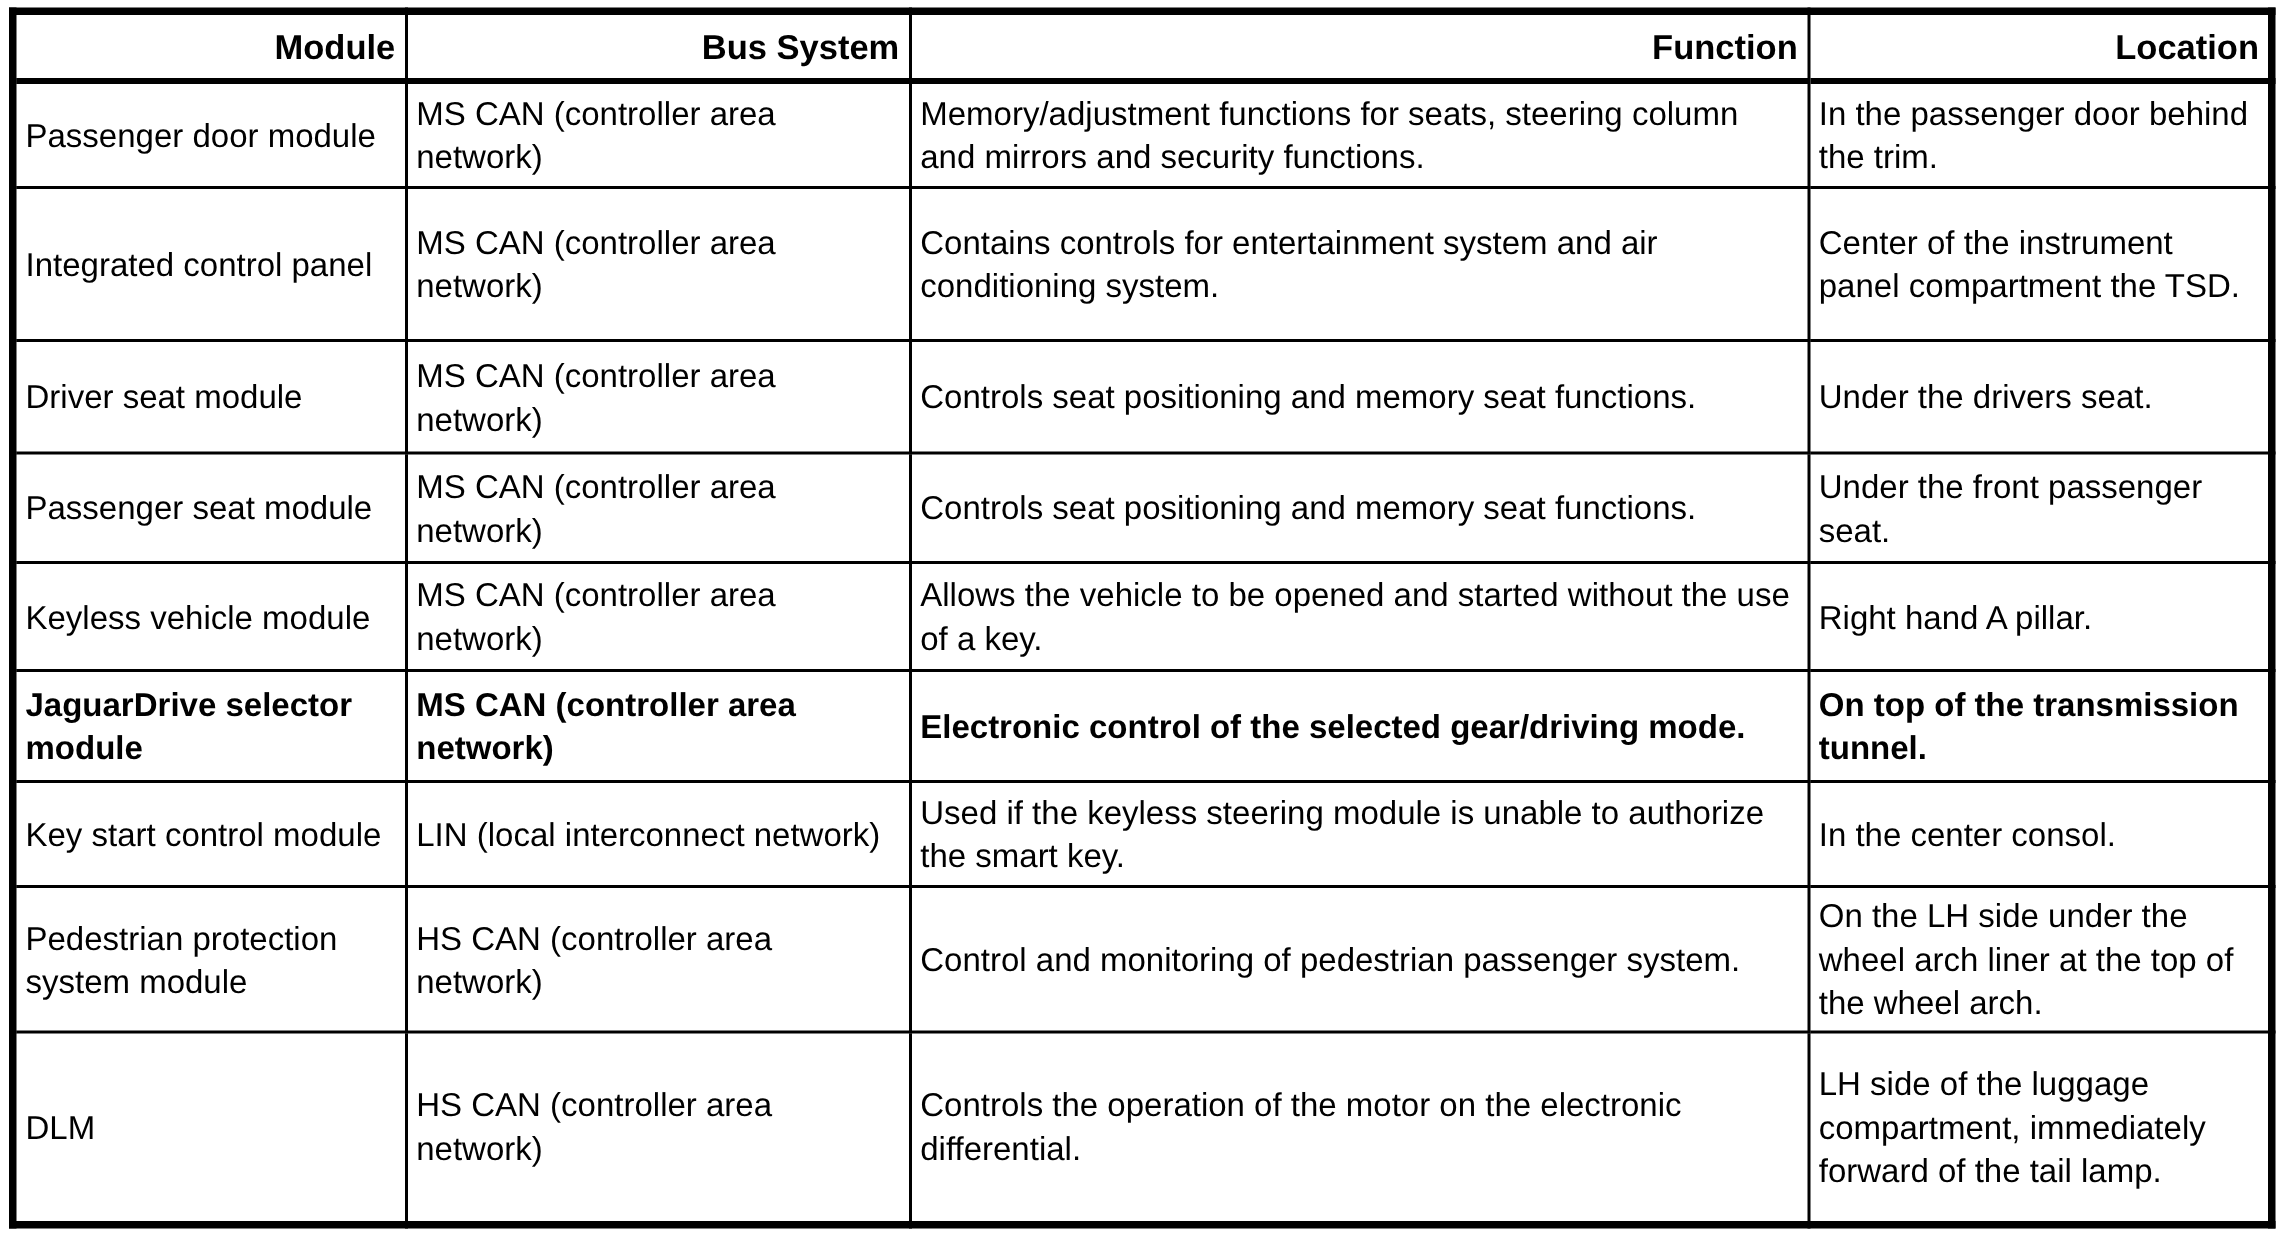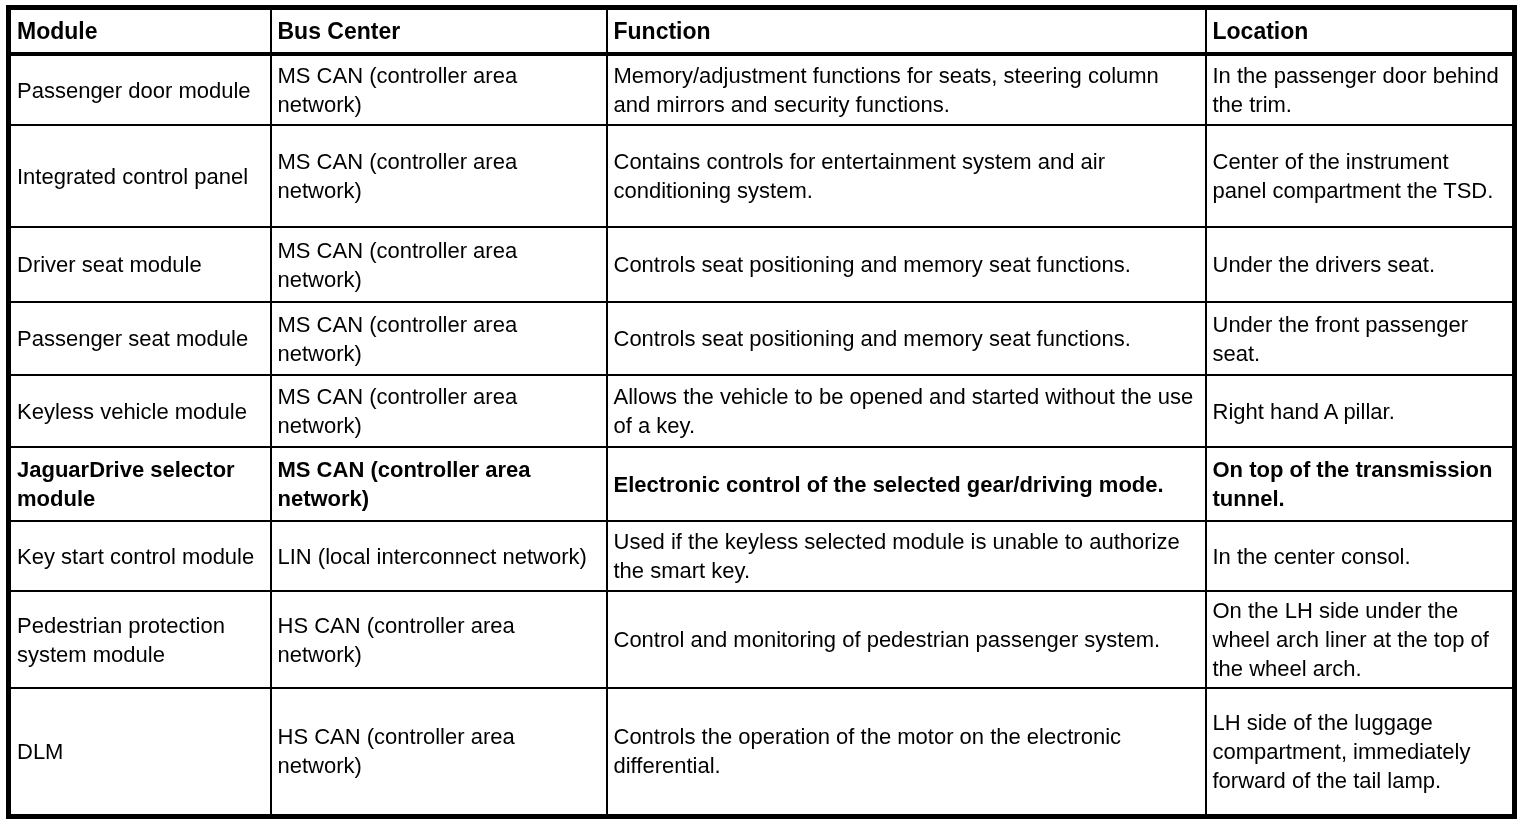--- a/index.html
+++ b/index.html
@@ -24,21 +24,21 @@
   }
   col.c-module   { width: 262px; }
   col.c-bus      { width: 336px; }
   col.c-function { width: 599px; }
   col.c-location { width: 309px; }
   th {
     border: 2px solid #000000;
     border-bottom: 4px solid #000000;
     font-size: 23px;
     font-weight: bold;
-    text-align: left;
+    text-align: right;
     vertical-align: middle;
     padding: 4px 6px;
     height: 34px;
   }
   td {
     border: 2px solid #000000;
     font-size: 22px;
     line-height: 29px;
     text-align: left;
     vertical-align: middle;
@@ -62,21 +62,21 @@
   <table class="module-table">
     <colgroup>
       <col class="c-module">
       <col class="c-bus">
       <col class="c-function">
       <col class="c-location">
     </colgroup>
     <thead>
       <tr>
         <th>Module</th>
-        <th>Bus Center</th>
+        <th>Bus System</th>
         <th>Function</th>
         <th>Location</th>
       </tr>
     </thead>
     <tbody>
       <tr class="r1">
         <td>Passenger door module</td>
         <td>MS CAN (controller area network)</td>
         <td>Memory/adjustment functions for seats, steering column and mirrors and security functions.</td>
         <td>In the passenger door behind the trim.</td>
@@ -107,21 +107,21 @@
       </tr>
       <tr class="r6">
         <td>JaguarDrive selector module</td>
         <td>MS CAN (controller area network)</td>
         <td>Electronic control of the selected gear/driving mode.</td>
         <td>On top of the transmission tunnel.</td>
       </tr>
       <tr class="r7">
         <td>Key start control module</td>
         <td>LIN (local interconnect network)</td>
-        <td>Used if the keyless selected module is unable to authorize the smart key.</td>
+        <td>Used if the keyless steering module is unable to authorize the smart key.</td>
         <td>In the center consol.</td>
       </tr>
       <tr class="r8">
         <td>Pedestrian protection system module</td>
         <td>HS CAN (controller area network)</td>
         <td>Control and monitoring of pedestrian passenger system.</td>
         <td>On the LH side under the wheel arch liner at the top of the wheel arch.</td>
       </tr>
       <tr class="r9">
         <td>DLM</td>

